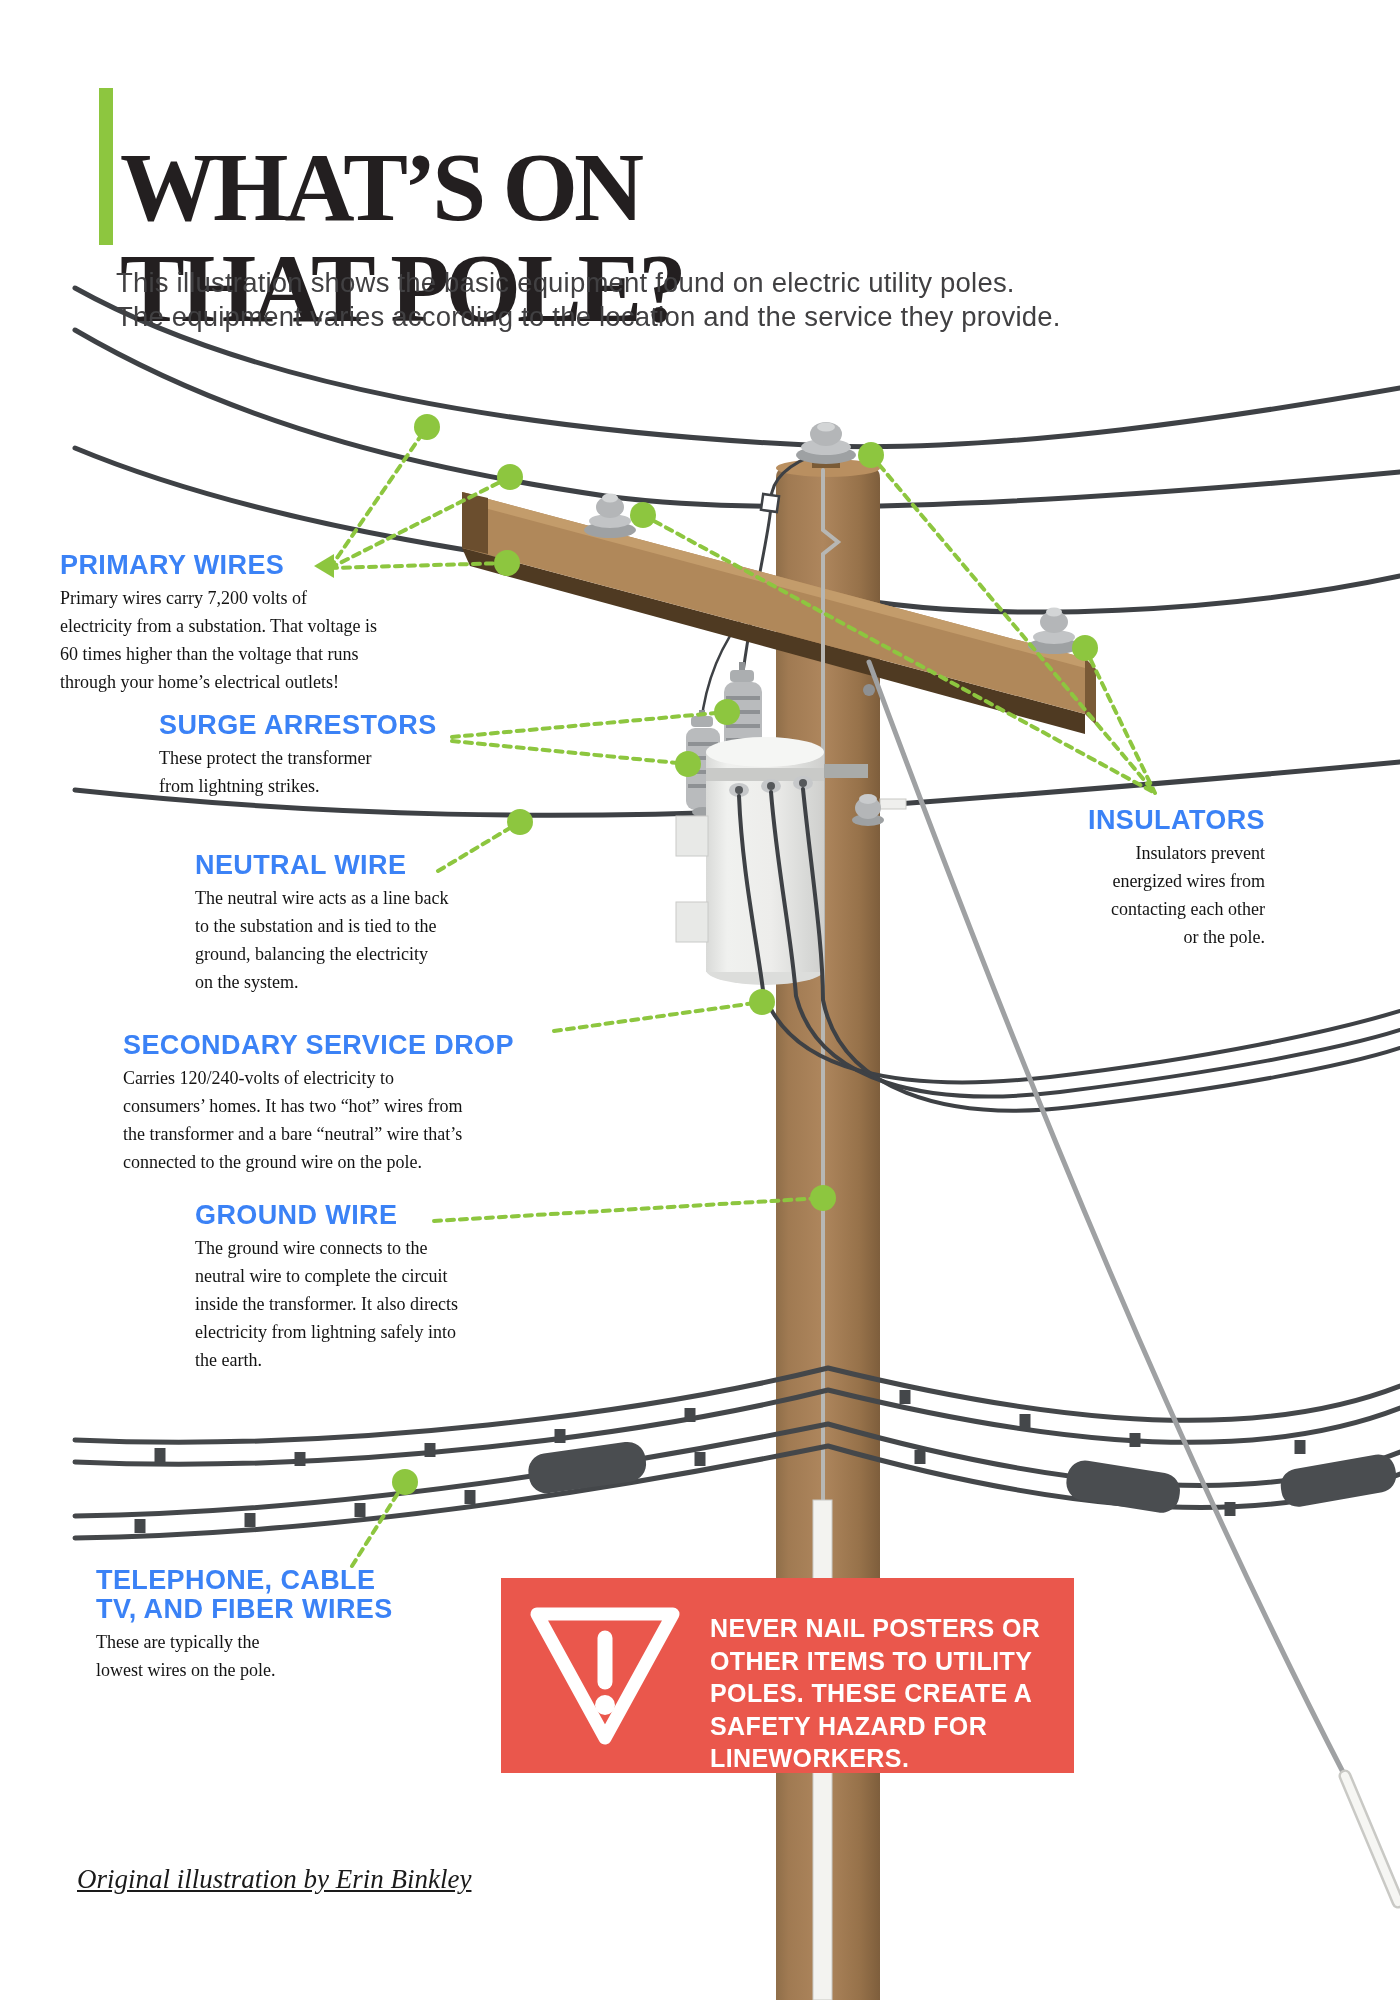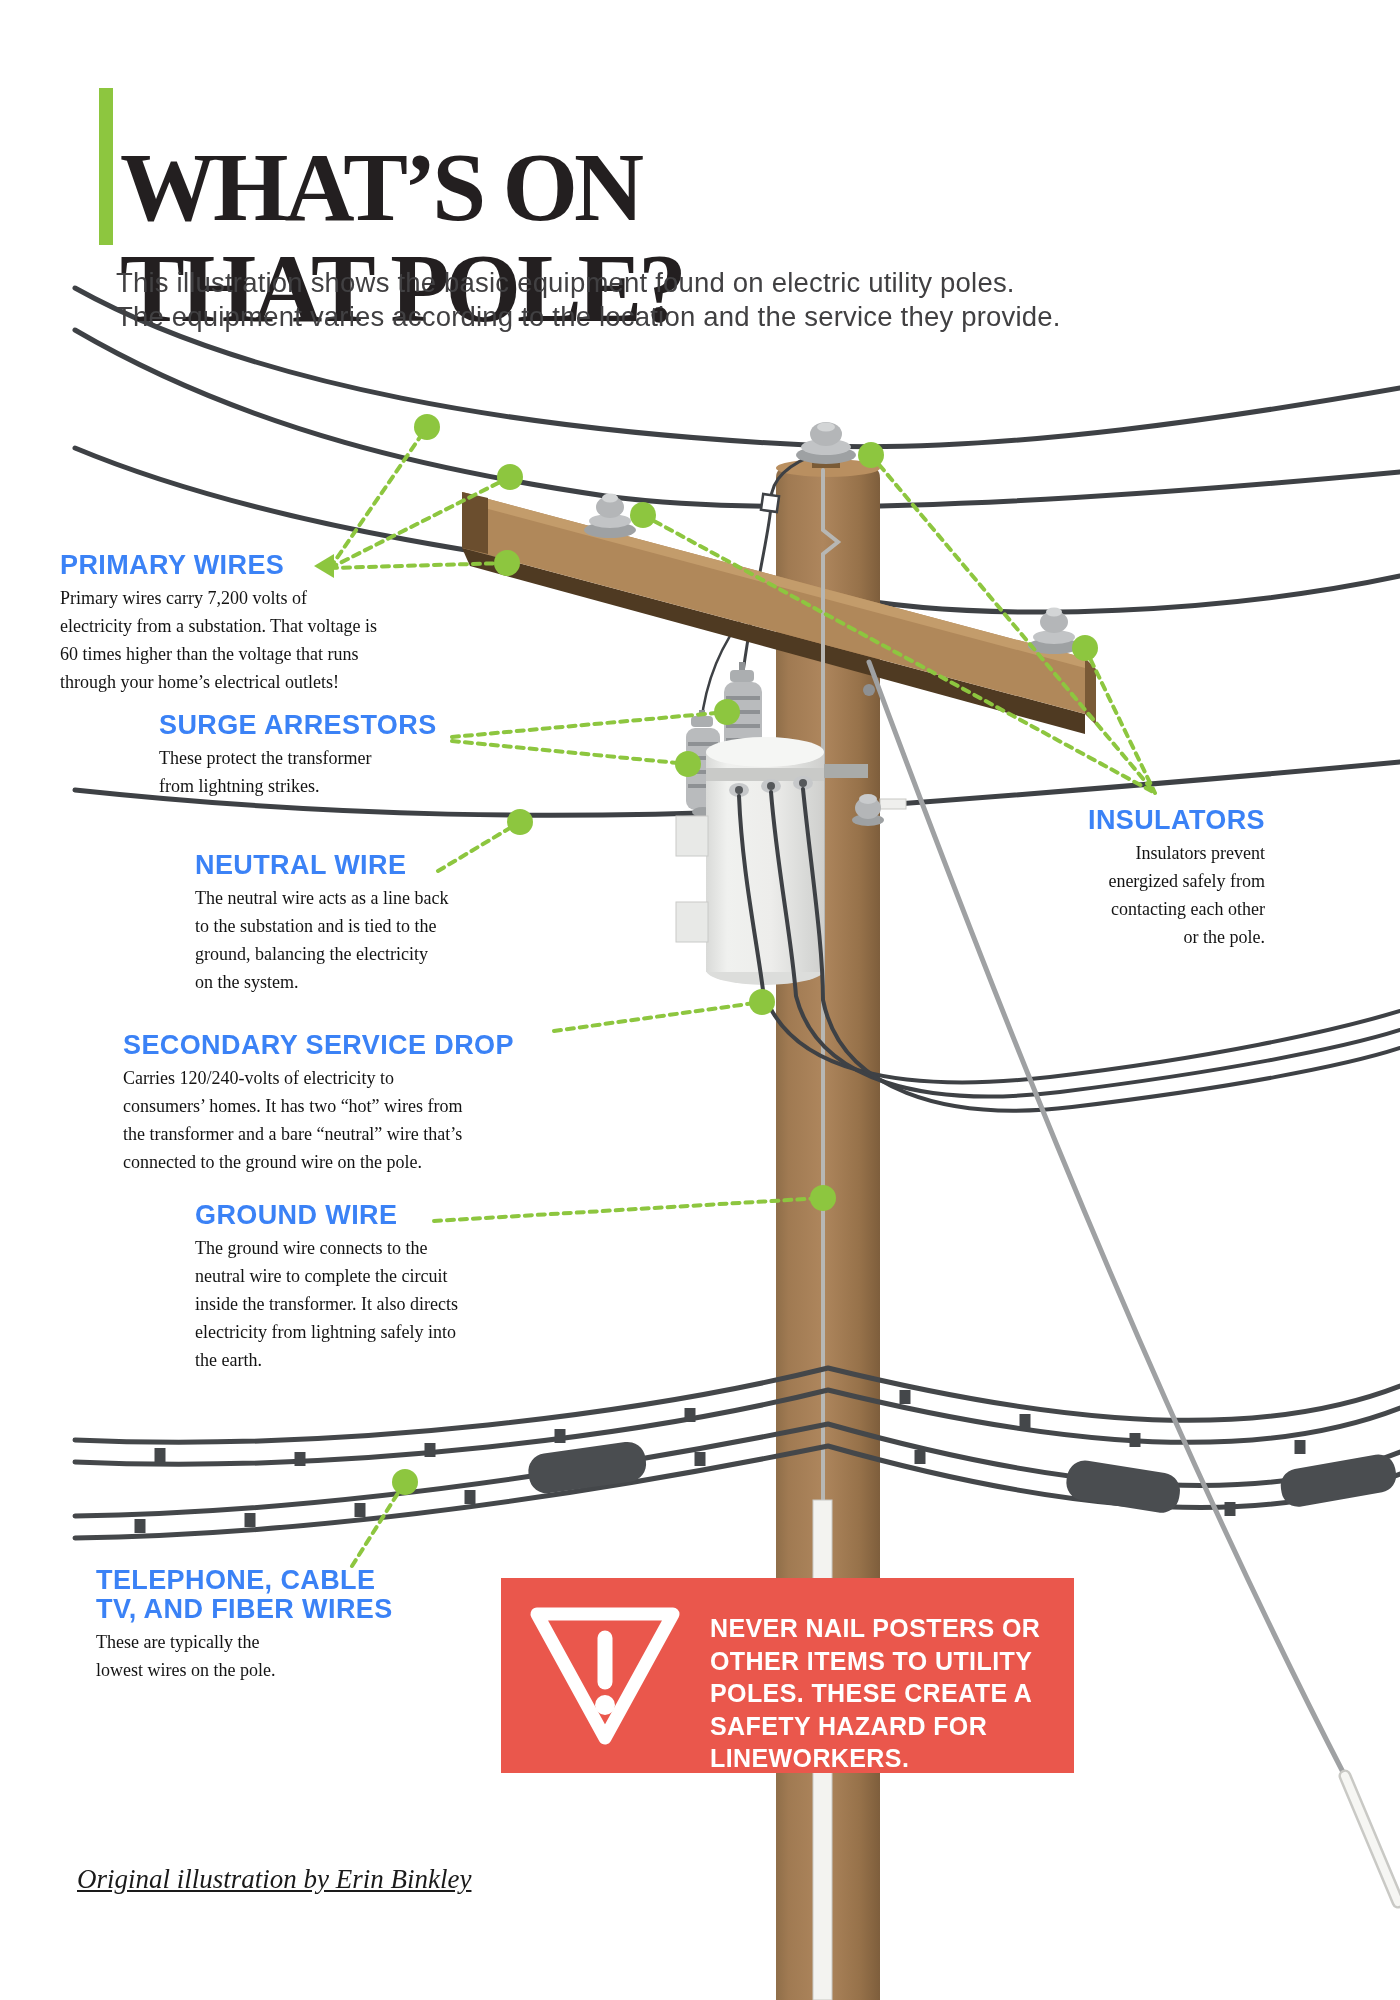--- a/index.html
+++ b/index.html
@@ -281,21 +281,21 @@
     <p class="hd">GROUND WIRE</p>
     <p class="bd pre">The ground wire connects to the
 neutral wire to complete the circuit
 inside the transformer. It also directs
 electricity from lightning safely into
 the earth.</p>
   </div>
   <div id="lbl-insulators" class="abs callout">
     <p class="hd">INSULATORS</p>
     <p class="bd pre">Insulators prevent
-energized safely from
+energized wires from
 contacting each other
 or the pole.</p>
   </div>
   <div id="lbl-telephone" class="abs callout">
     <p class="hd pre">TELEPHONE, CABLE
 TV, AND FIBER WIRES</p>
     <p class="bd pre">These are typically the
 lowest wires on the pole.</p>
   </div>
 

